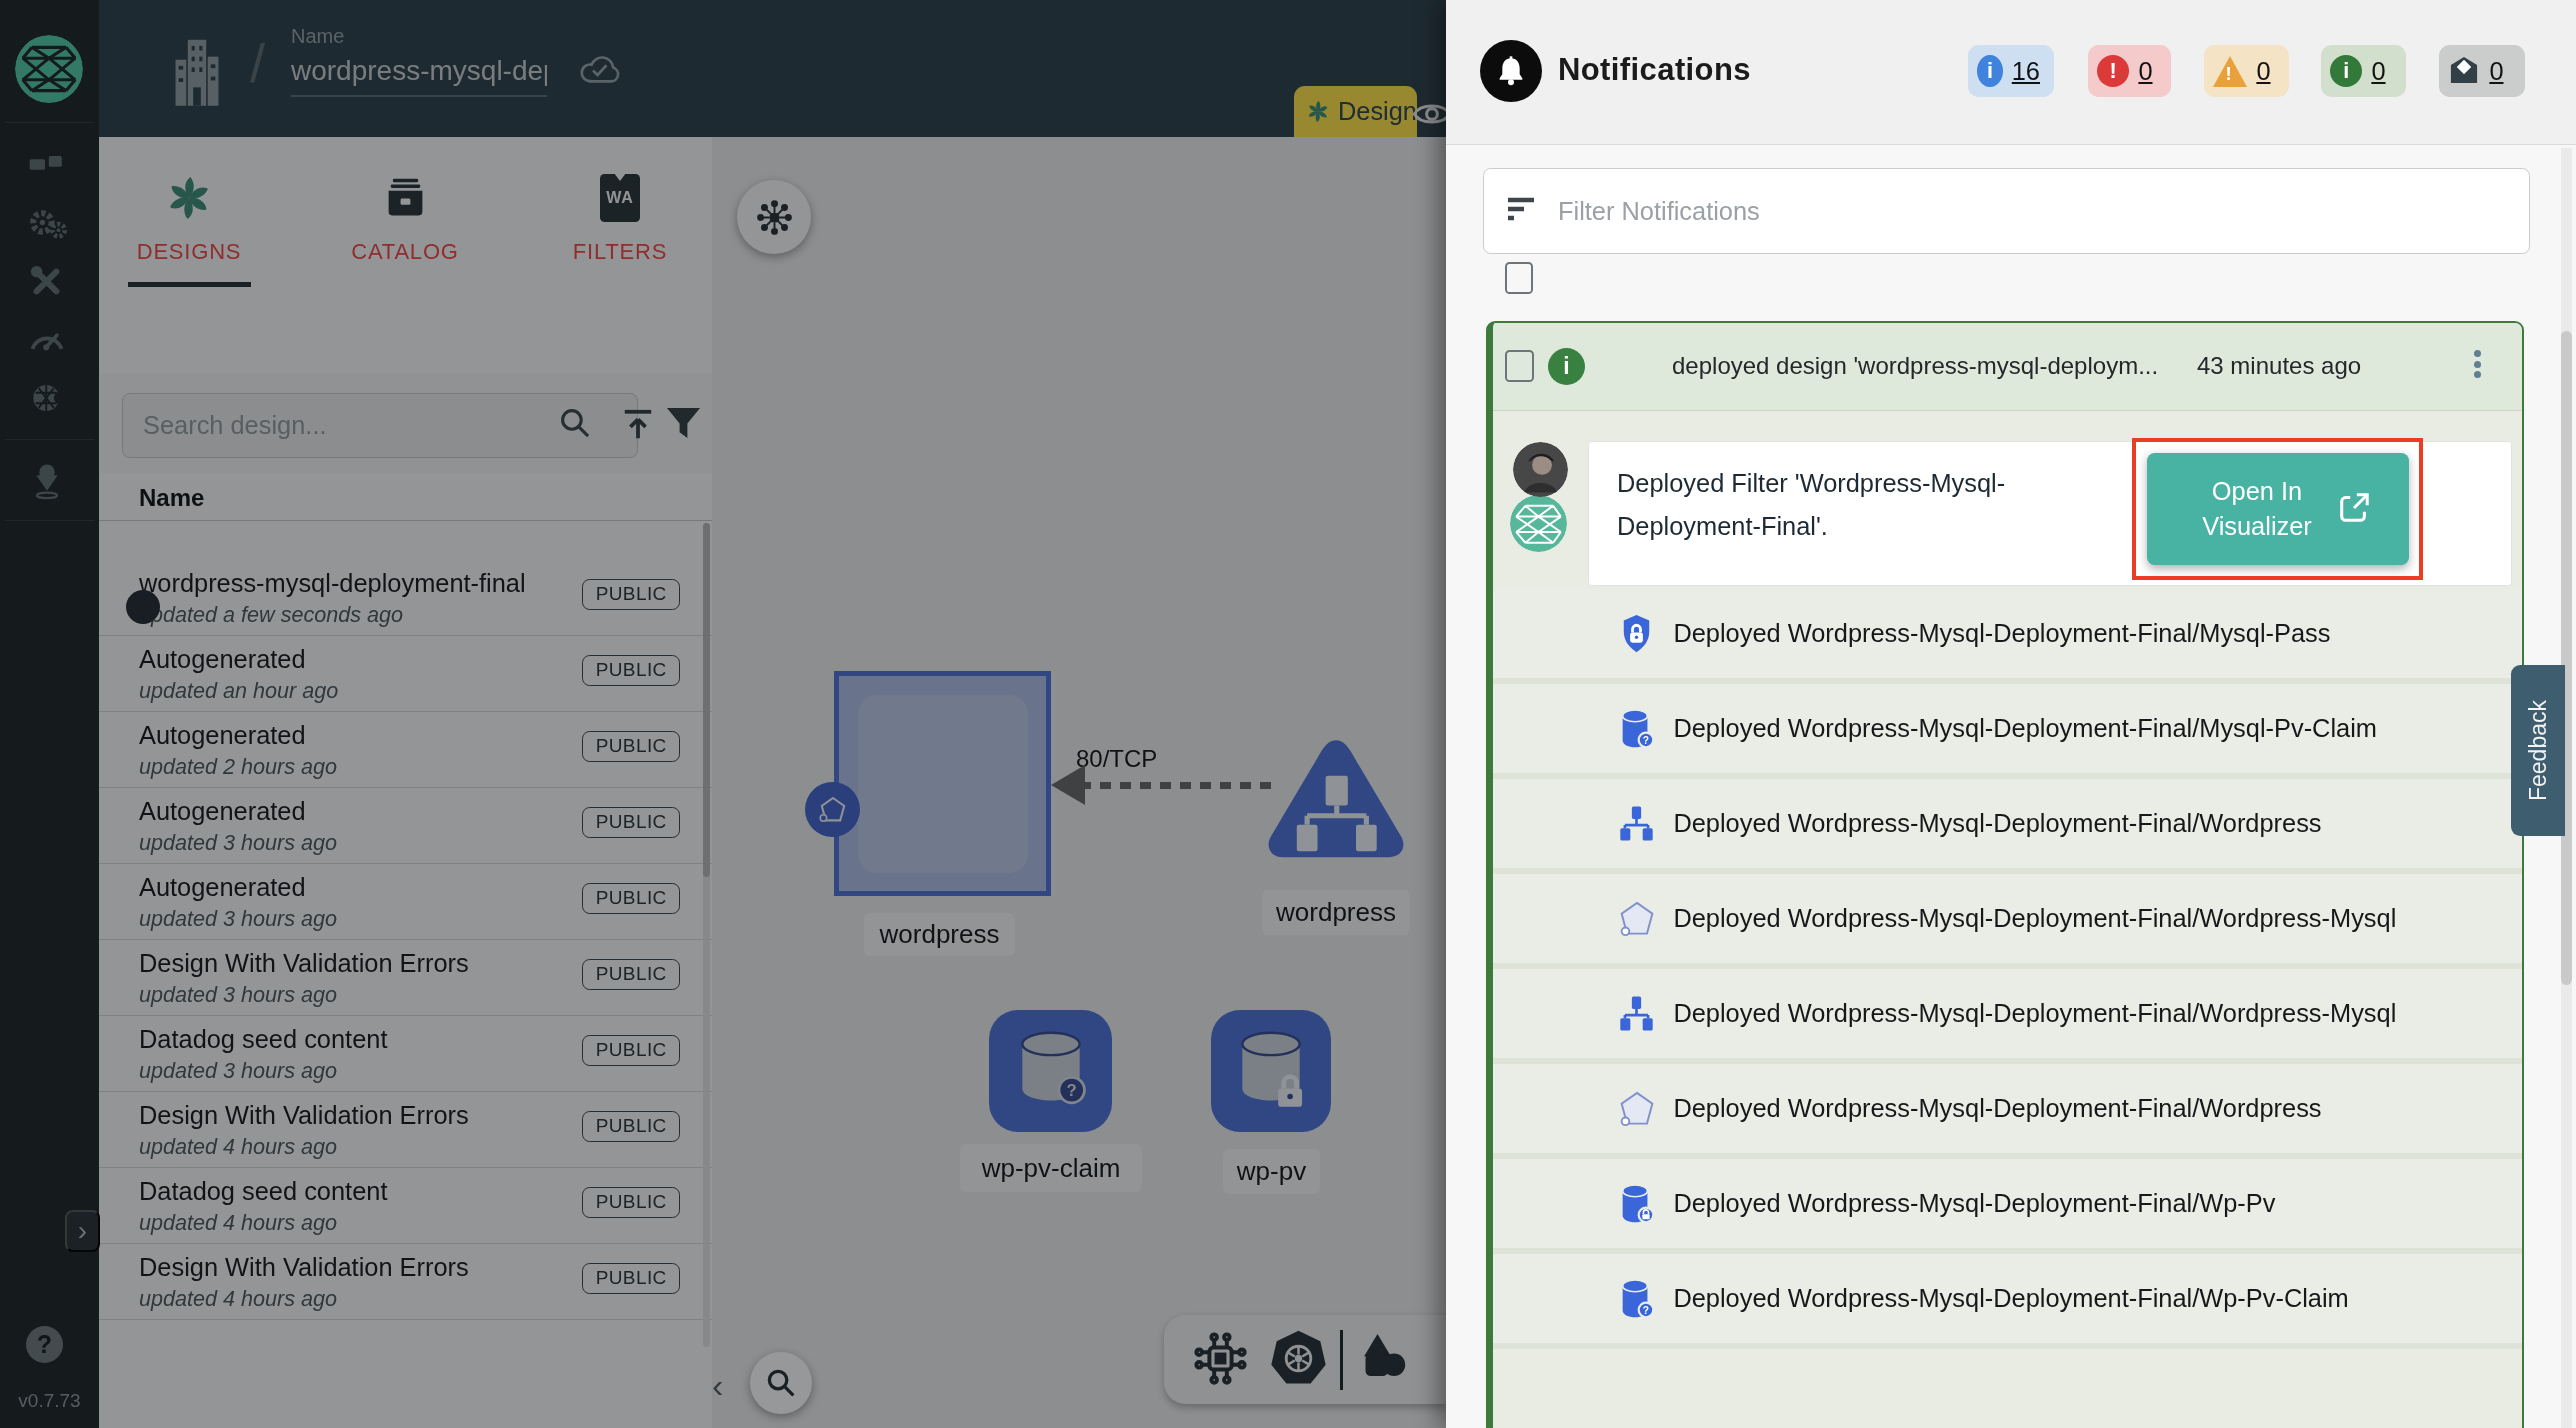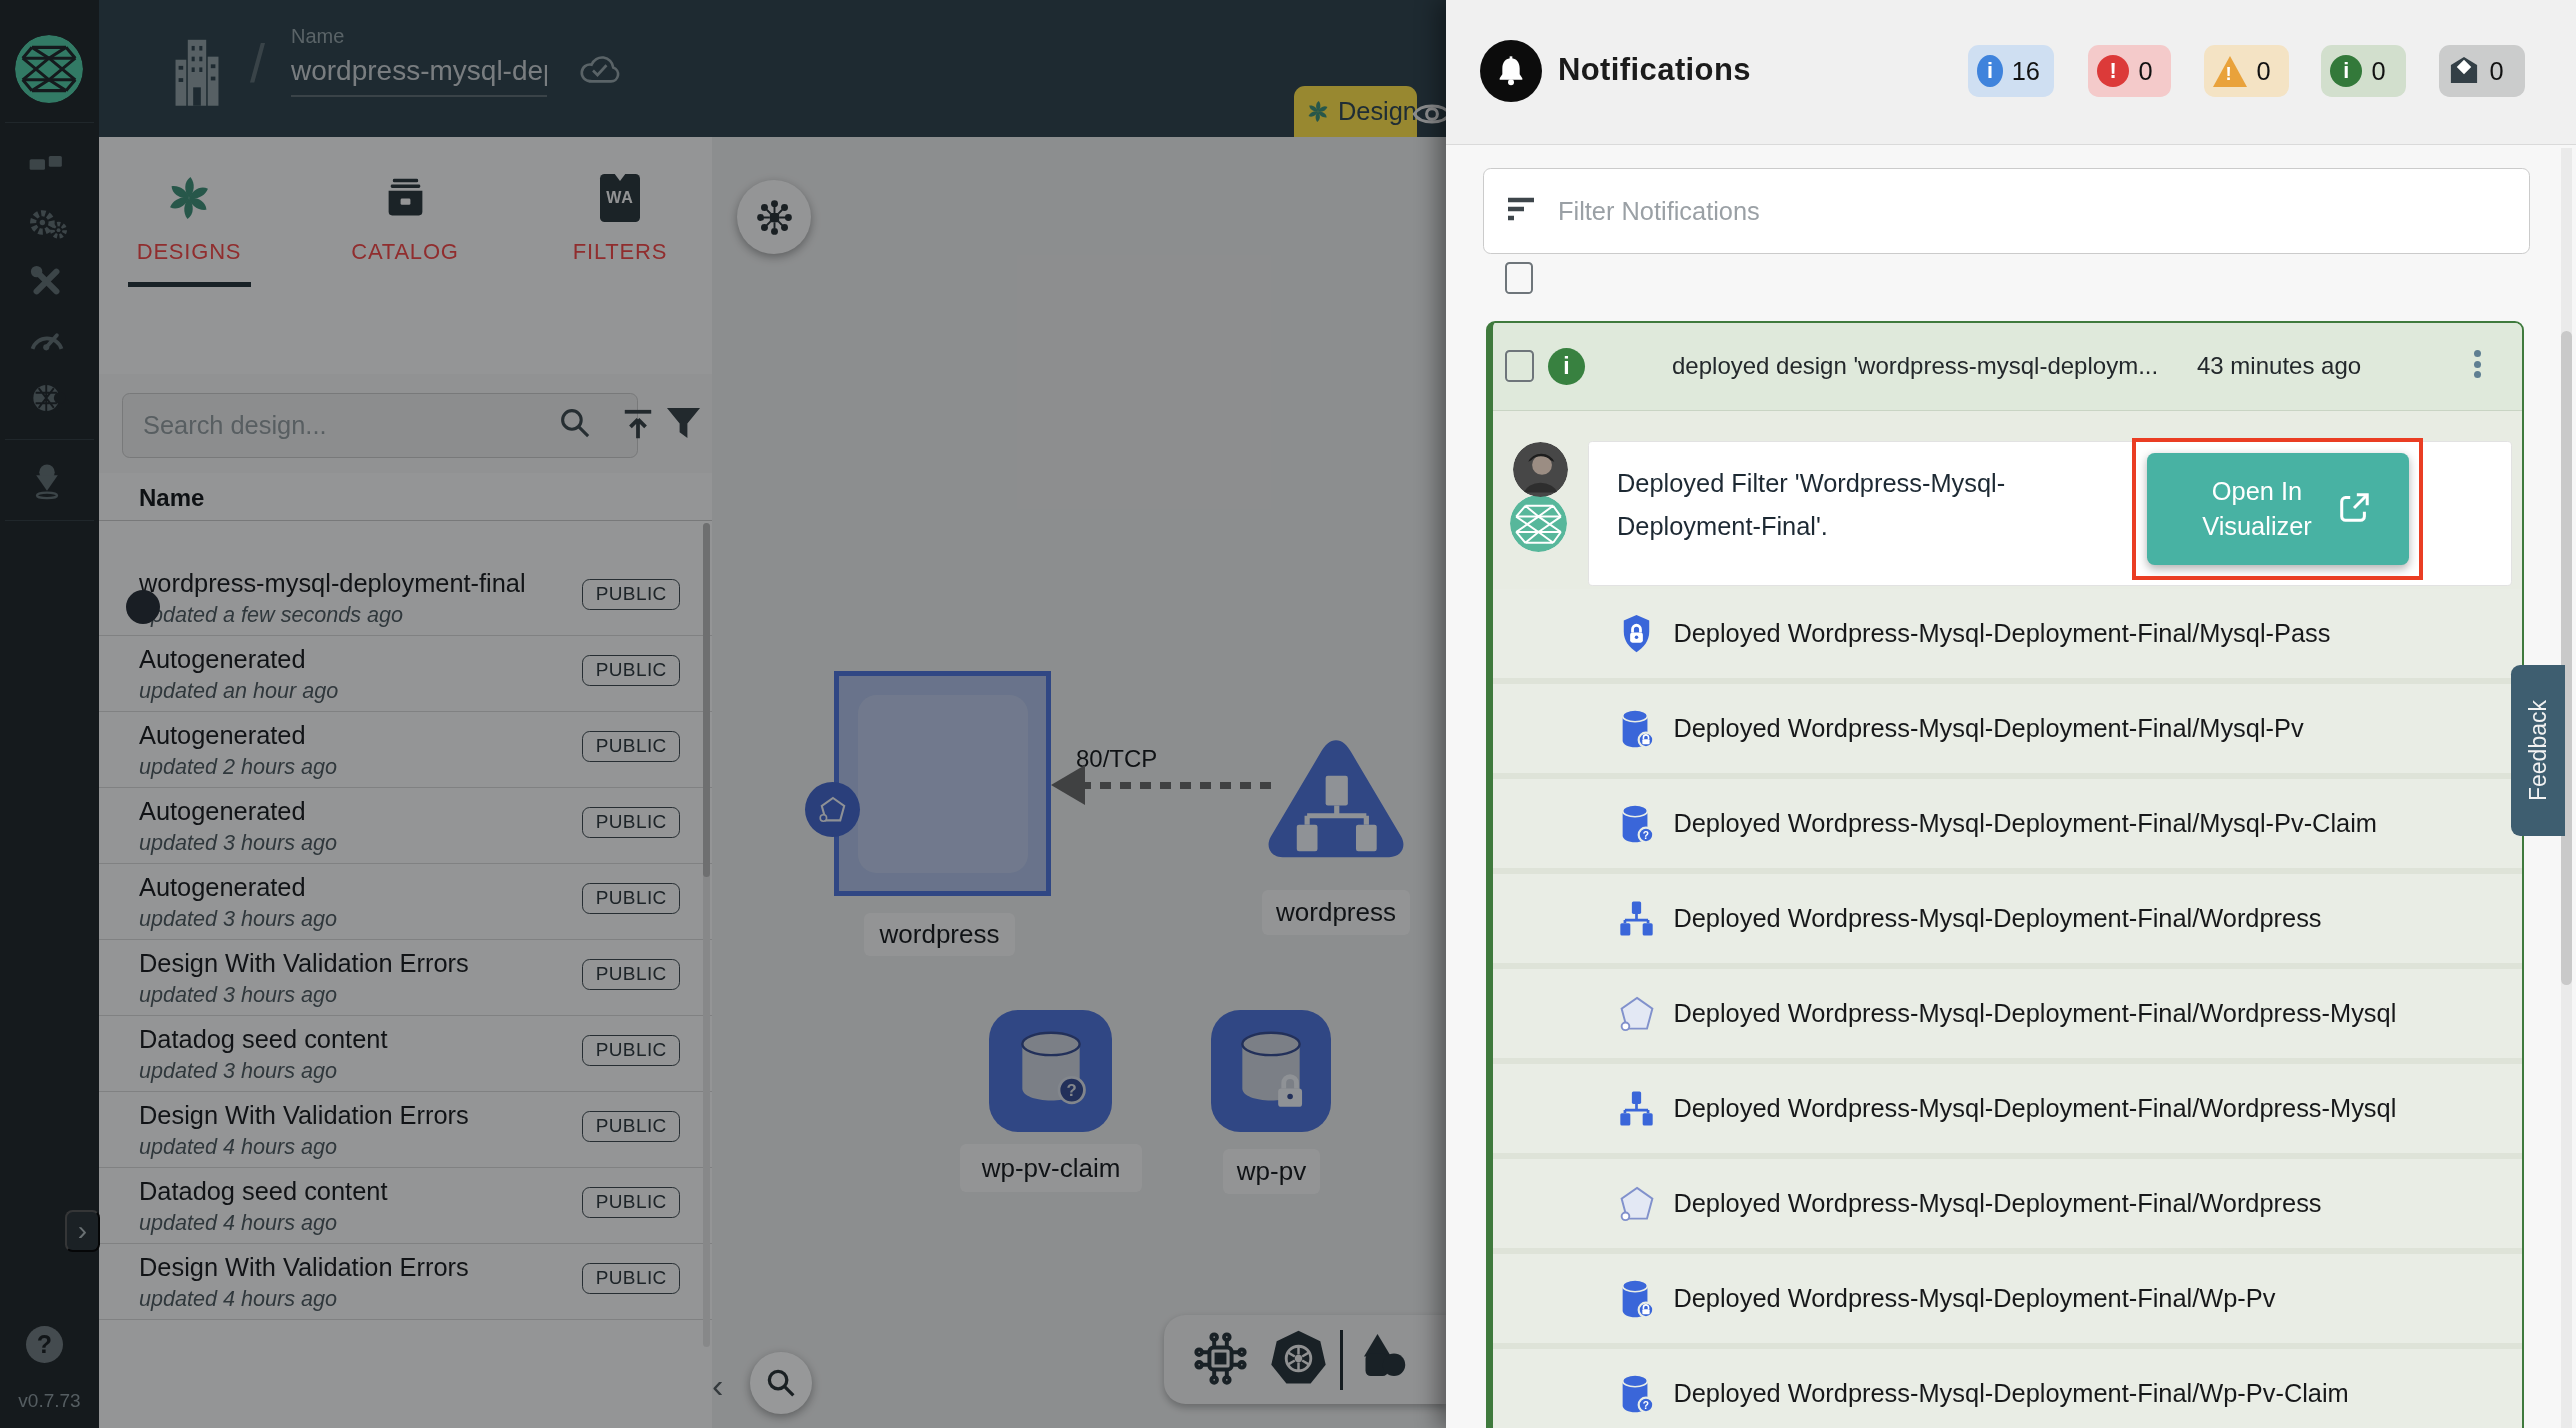--- a/index.html
+++ b/index.html
@@ -94,21 +94,21 @@
   
   .dim{position:absolute;left:0;top:0;width:1446px;height:1429px;background:rgba(13,15,17,.42);z-index:40;pointer-events:none;}
   
   .npanel{position:absolute;left:1446px;top:0;width:1130px;height:1429px;background:#f7f7f7;z-index:50;
     box-shadow:-9.2px 0 21.6px rgba(0,0,0,.38);}
   .nheader{position:absolute;left:0;top:0;width:100%;height:145px;background:#f0f0f0;border-bottom:1.5px solid #dadada;box-sizing:border-box;}
   .bell-wrap{position:absolute;left:34px;top:40px;width:62px;height:62px;border-radius:50%;background:#0c0c0c;
     display:flex;align-items:center;justify-content:center;}
   .ntitle{position:absolute;left:112px;top:52px;font-size:31px;font-weight:600;color:#1b1b1b;letter-spacing:0.4px;}
   .pill{position:absolute;top:45px;height:52px;border-radius:10.8px;display:flex;align-items:center;padding:0 14px 0 9.2px;box-sizing:border-box;gap:9.2px;}
-  .pill .cnt{font-size:25.4px;color:#121212;}
+  .pill .cnt{font-size:25.4px;color:#121212;text-decoration:underline;}
   .pill .circ{width:32px;height:32px;border-radius:50%;display:flex;align-items:center;justify-content:center;
     color:#fff;font-size:21.6px;font-weight:bold;}
   .pill.p-info{left:522px;width:86px;background:#cfdff2;}  .pill.p-info .circ{background:#3f83dc;}
   .pill.p-error{left:642px;width:83px;background:#f4caca;} .pill.p-error .circ{background:#dc3a39;}
   .pill.p-warn{left:758px;width:85px;background:#f4e3c4;}
   .warn-tri{width:0;height:0;border-left:17.7px solid transparent;border-right:17.7px solid transparent;border-bottom:31px solid #e9a23b;position:relative;}
   .warn-tri::after{content:"!";position:absolute;left:-4.6px;top:7px;color:#fff;font-size:18.5px;font-weight:bold;}
   .pill.p-succ{left:875px;width:85px;background:#d2dfcd;} .pill.p-succ .circ{background:#33793a;}
   .pill.p-read{left:993px;width:86px;background:#cbcccc;}
   .nfilter{position:absolute;left:37px;top:168px;width:1047px;height:86px;}
@@ -616,32 +616,20 @@
               </svg>
             </span>
             <span class="event-label">Deployed Wordpress-Mysql-Deployment-Final/Mysql-Pass</span>
           </div>
           <div class="event-row">
             <span class="event-icon">
               <svg width="35" height="42" viewBox="0 0 48 56">
                 <path d="M5 10 v34 c0 5 8 9 17 9 s17 -4 17 -9 V10" fill="#3a66d9"></path>
                 <ellipse cx="22" cy="10" rx="17" ry="8" fill="#3a66d9" stroke="#e9ede5" stroke-width="2.2"></ellipse>
                 <circle cx="37" cy="43" r="10" fill="#3a66d9" stroke="#e9ede5" stroke-width="3"></circle>
-                <path d="M33.5 42 v-2.5 a3.5 3.5 0 0 1 7 0 V42" stroke="#fff" stroke-width="2.2" fill="none"></path>
-                <rect x="32" y="42" width="10" height="7" rx="1.5" fill="#fff"></rect>
-              </svg>
-            </span>
-            <span class="event-label">Deployed Wordpress-Mysql-Deployment-Final/Mysql-Pv</span>
-          </div>
-          <div class="event-row">
-            <span class="event-icon">
-              <svg width="35" height="42" viewBox="0 0 48 56">
-                <path d="M5 10 v34 c0 5 8 9 17 9 s17 -4 17 -9 V10" fill="#3a66d9"></path>
-                <ellipse cx="22" cy="10" rx="17" ry="8" fill="#3a66d9" stroke="#e9ede5" stroke-width="2.2"></ellipse>
-                <circle cx="37" cy="43" r="10" fill="#3a66d9" stroke="#e9ede5" stroke-width="3"></circle>
                 <text x="37" y="48" text-anchor="middle" font-size="14" font-weight="bold" fill="#fff" font-family="Liberation Sans, sans-serif">?</text>
               </svg>
             </span>
             <span class="event-label">Deployed Wordpress-Mysql-Deployment-Final/Mysql-Pv-Claim</span>
           </div>
           <div class="event-row">
             <span class="event-icon">
               <svg width="37" height="37" viewBox="0 0 48 48">
                 <g fill="#3a66d9">
                   <rect x="18" y="2" width="12" height="16" rx="2"></rect>

